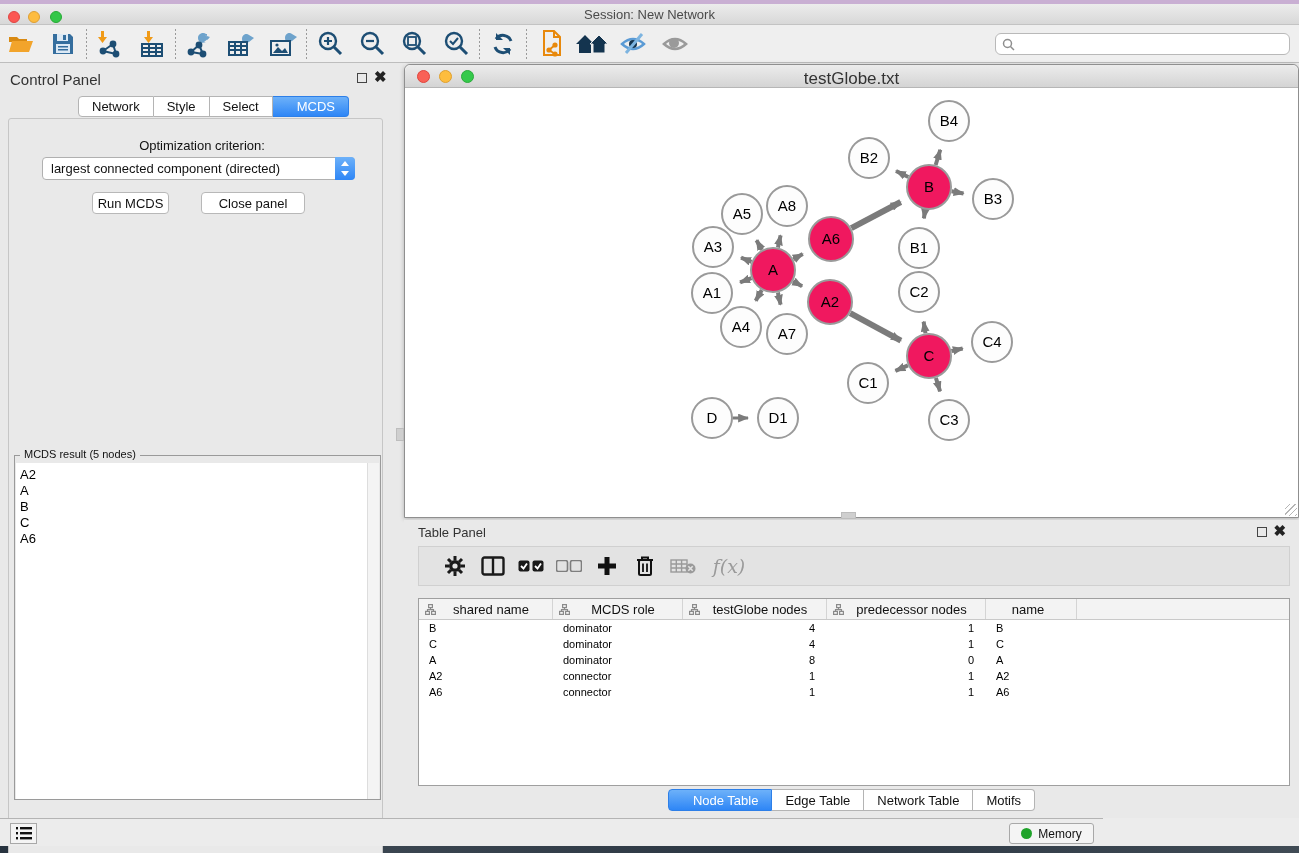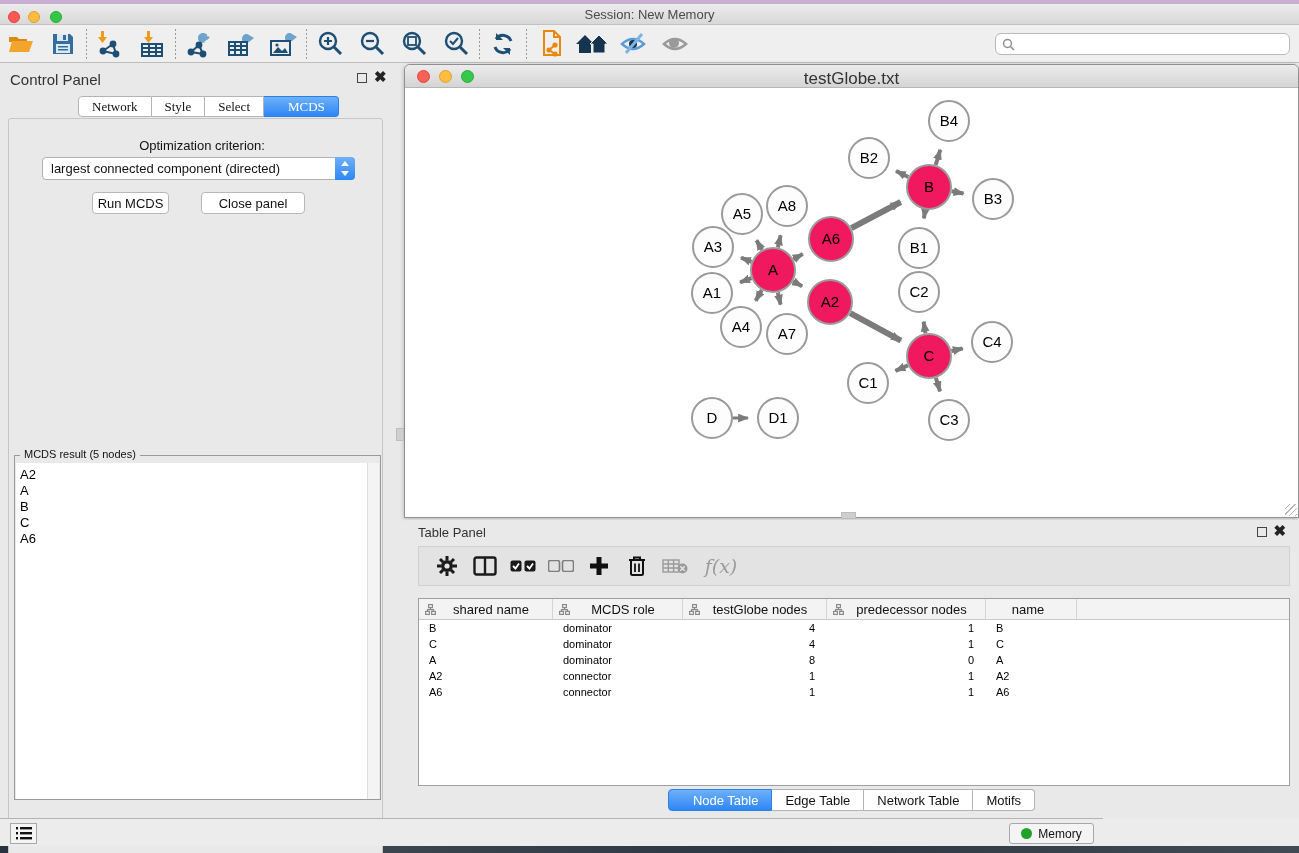--- a/index.html
+++ b/index.html
@@ -34,21 +34,21 @@
   .search-wrap input { border:none; outline:none; flex:1; font-size:12px; height:18px;
     font-family:"Liberation Sans",sans-serif; background:transparent; }
   .mag { margin:0 4px 0 6px; }
 
   
   .control-panel { left:0; top:63px; width:404px; height:755px; background:#e9e9e9; }
   .cp-header { position:absolute; left:10px; top:8px; font-size:15px; color:#333; }
   .panel-icon-float { position:absolute; top:10px; width:10px; height:10px;
     border:1.5px solid #444; background:transparent; }
   .panel-icon-close { position:absolute; top:5px; font-size:15px; font-weight:700; color:#222; }
-  .cp-tabs { position:absolute; left:78px; top:33px; display:flex; height:21px;font-family:Liberation Serif, serif; }
+  .cp-tabs { position:absolute; left:78px; top:33px; display:flex; height:21px; }
   .seg-tab { font-size:13px; color:#111; background:#fff; border:1px solid #b4b4b4;
     border-left:none; padding:2px 13px 0; height:21px; }
   .seg-tab:first-child { border-left:1px solid #b4b4b4; border-radius:4px 0 0 4px; }
   .seg-tab:last-child { border-radius:0 4px 4px 0; }
   .seg-tab.active { background:linear-gradient(#6db1f9,#2e86f6); color:#fff; border-color:#2d7fe8;padding-left:24px; }
   .cp-body { position:absolute; left:8px; top:55px; width:375px; height:743px;
     border:1px solid #c6c6c6; border-radius:3px; background:#e9e9e9; }
   .opt-label { position:absolute; left:0; right:0; top:75px; text-align:center; font-size:13px; color:#111; }
   .dropdown { position:absolute; left:42px; top:94px; width:313px; height:23px; background:#fff;
     border:1px solid #b0b0b0; border-radius:4px; display:flex; align-items:center; }
@@ -91,21 +91,21 @@
   .resize-corner { position:absolute; right:1px; bottom:1px; width:12px; height:12px;
     background:repeating-linear-gradient(135deg, transparent 0 3px, #b5b5b5 3px 4px); }
   .grip-left { left:396px; top:428px; width:8px; height:13px; background:#cfcfcf; border:1px solid #bdbdbd; }
   .grip-bottom { left:841px; top:512px; width:15px; height:7px; background:#cfcfcf; border:1px solid #bdbdbd; }
 
   
   .table-panel { left:404px; top:520px; width:895px; height:298px; background:#e9e9e9; }
   .tp-header { position:absolute; left:14px; top:5px; font-size:13px; color:#333; }
   .tp-toolbar { position:absolute; left:14px; top:26px; width:872px; height:40px;
     background:#e3e3e3; border:1px solid #d0d0d0; display:flex; align-items:center; gap:10px;
-    padding-left:14px; }
+    padding-left:22px; }
   .tp-tool { width:28px; height:28px; display:flex; align-items:center; justify-content:center; }
   .fx-label { font-size:19px; font-style:italic; color:#9a9a9a; font-family:"DejaVu Serif", serif; }
   .data-table { position:absolute; left:14px; top:78px; width:872px; height:188px; background:#fff;
     border:1px solid #9f9f9f; overflow:hidden; }
   .dt-header { display:flex; height:21px; background:#f3f3f3; border-bottom:1px solid #c9c9c9; }
   .dt-hcell { display:flex; align-items:center; border-right:1px solid #d4d4d4; font-size:13px;
     color:#111; position:relative; }
   .dt-hcell .hlabel { flex:1; text-align:center; padding-right:6px; }
   .dt-hicon { margin-left:6px; }
   .dt-row { display:flex; height:16px; align-items:center; }
@@ -128,21 +128,21 @@
 </head>
 <body>
 
 <div class="abs desktop-top"></div>
 <div class="abs desktop-bottom"></div>
 
 <div class="abs titlebar">
   <span class="tl red"></span>
   <span class="tl yellow"></span>
   <span class="tl green"></span>
-  <div class="title">Session: New Memory</div>
+  <div class="title">Session: New Network</div>
 </div>
 
 <div class="abs toolbar">
   <div class="tb-group">
     <div class="tb-btn">
       <svg width="28" height="24" viewBox="0 0 28 24">
           <path d="M2 5 h8 l2 2 h8 v3 H2z" fill="#d98a12"></path>
           <path d="M2 20 L5 9 h21 L22 20z" fill="#f2a42b"></path>
         </svg>
     </div>

